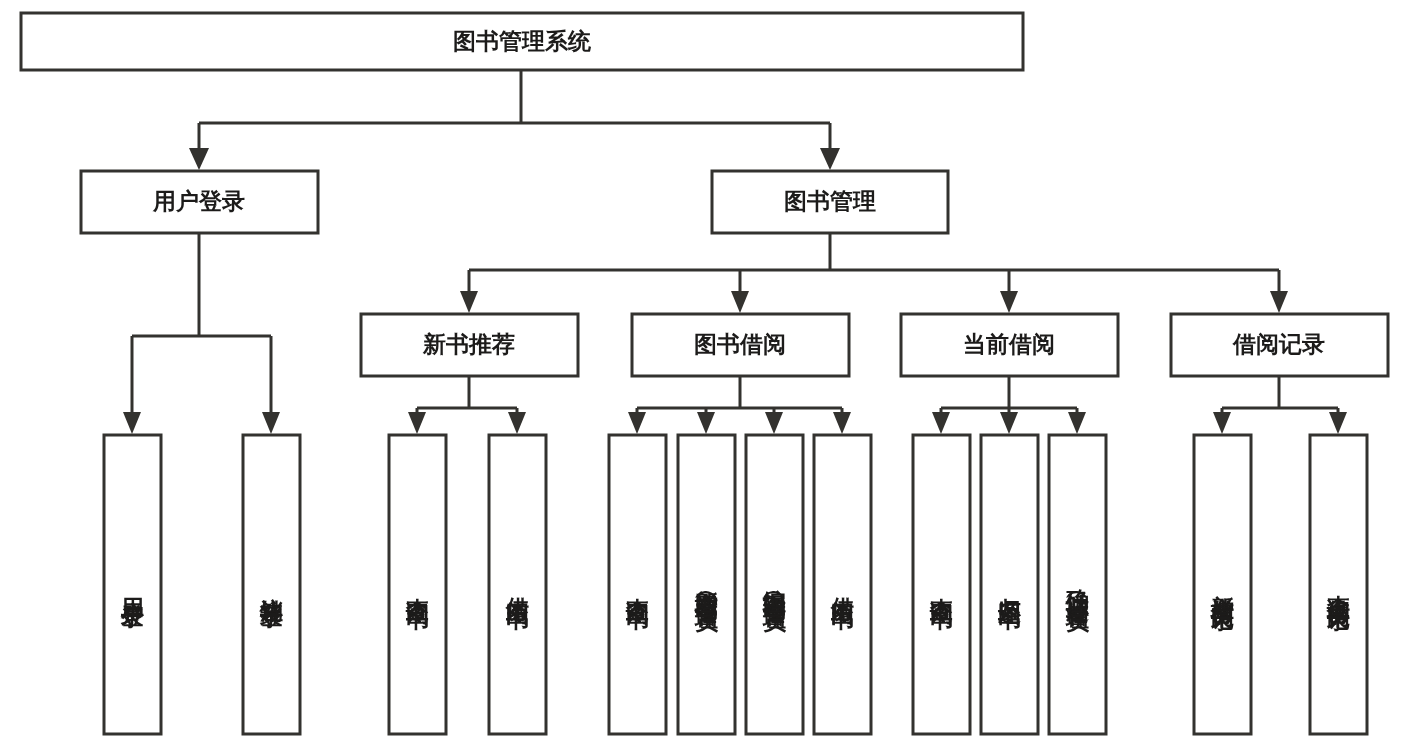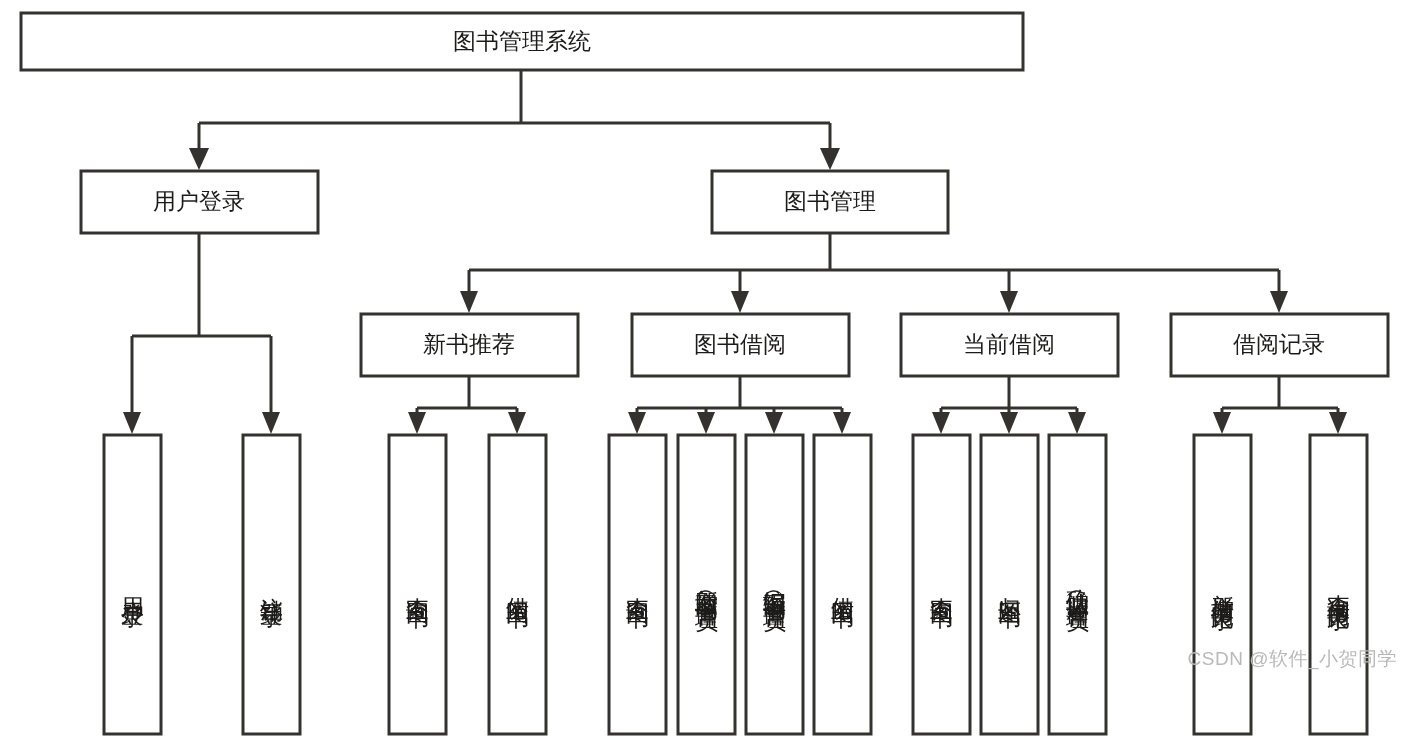--- a/index.html
+++ b/index.html
@@ -11,20 +11,21 @@
     width: 1405px;
     height: 747px;
     font-family: "Liberation Sans", "DejaVu Sans", sans-serif;
     overflow: hidden;
     position: relative;
   }
   #diagram-root {
     position: relative;
     width: 1405px;
     height: 678px;
+    font-weight: bold;
   }
   svg.flow {
     position: absolute;
     left: 0;
     top: 0;
     width: 1405px;
     height: 747px;
     display: block;
   }
   .node-box {
@@ -316,15 +317,14 @@
       <rect class="node-box leaf" x="1310" y="435" width="57" height="299"></rect>
       <foreignObject class="leaf-label-fo" x="1310" y="435" width="57" height="299">
         <div xmlns="http://www.w3.org/1999/xhtml" class="leaf-label">
             <span>查询借阅记录</span>
           </div>
       </foreignObject>
     </g>
 
   </svg>
 
-  <div class="watermark">CSDN @软件_小贺同学</div>
 
 </div>
 
 </body></html>

